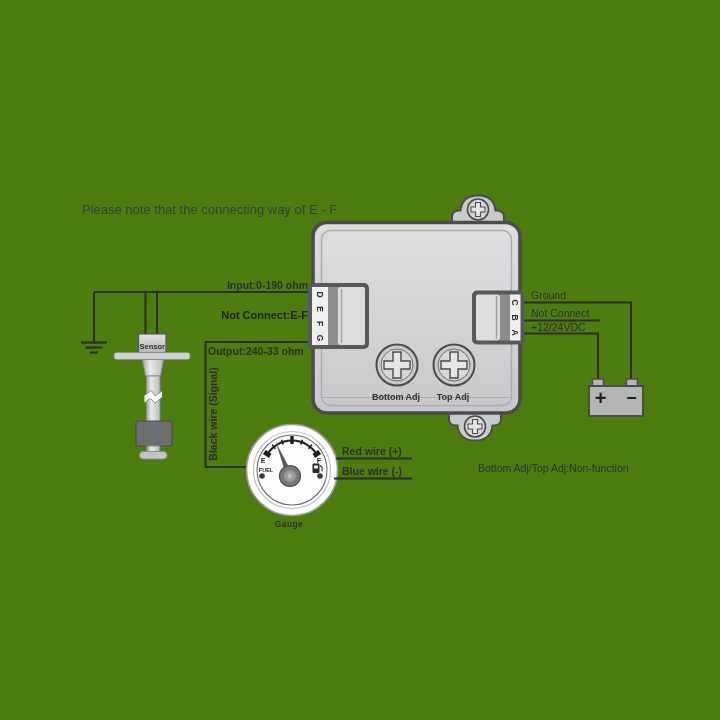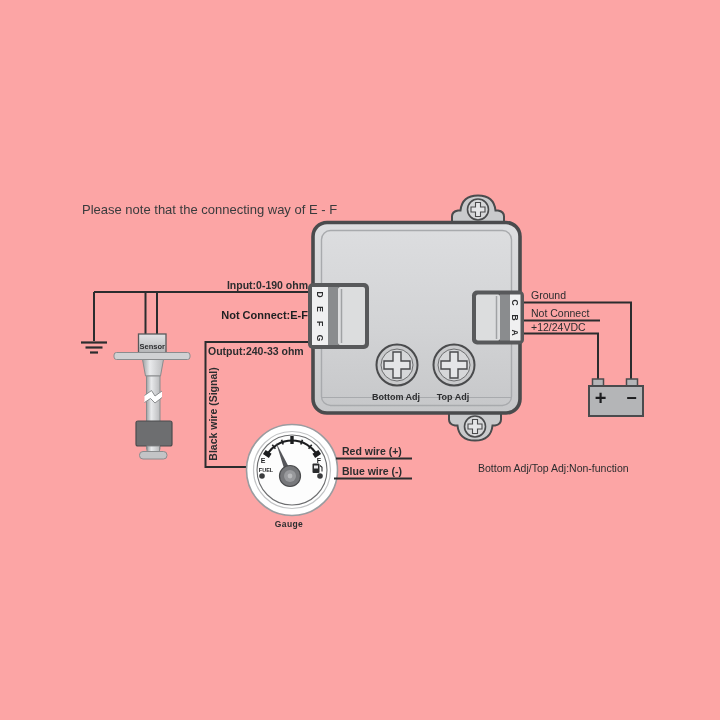--- a/index.html
+++ b/index.html
@@ -1,16 +1,16 @@
 <!DOCTYPE html>
 <html><head>
 <meta charset="utf-8">
 <style>
   html,body{margin:0;padding:0;background:#ffffff;}
-  .canvas{position:relative;width:720px;height:720px;background:#fca5a5;overflow:hidden;}
+  .canvas{position:relative;width:720px;height:720px;background:#4d7c0f;overflow:hidden;}
   svg{position:absolute;left:0;top:0;}
   text{font-family:"Liberation Sans","DejaVu Sans",sans-serif;fill:#313234;}
   .title{font-size:13px;fill:#3a3b3d;}
   .lblB{font-size:10.5px;font-weight:bold;fill:#2c2d2f;}
   .lblBB{font-size:11px;font-weight:bold;fill:#1f2022;}
   .lblN{font-size:10.5px;fill:#2c2d2f;}
   .adj{font-size:9px;font-weight:bold;fill:#2c2d2f;}
   .term{font-size:8.5px;font-weight:bold;fill:#2c2d2f;}
   .sensorT{font-size:7.5px;font-weight:bold;fill:#2c2d2f;}
   .gaugeT{font-size:8.5px;font-weight:bold;letter-spacing:.4px;fill:#2c2d2f;}

